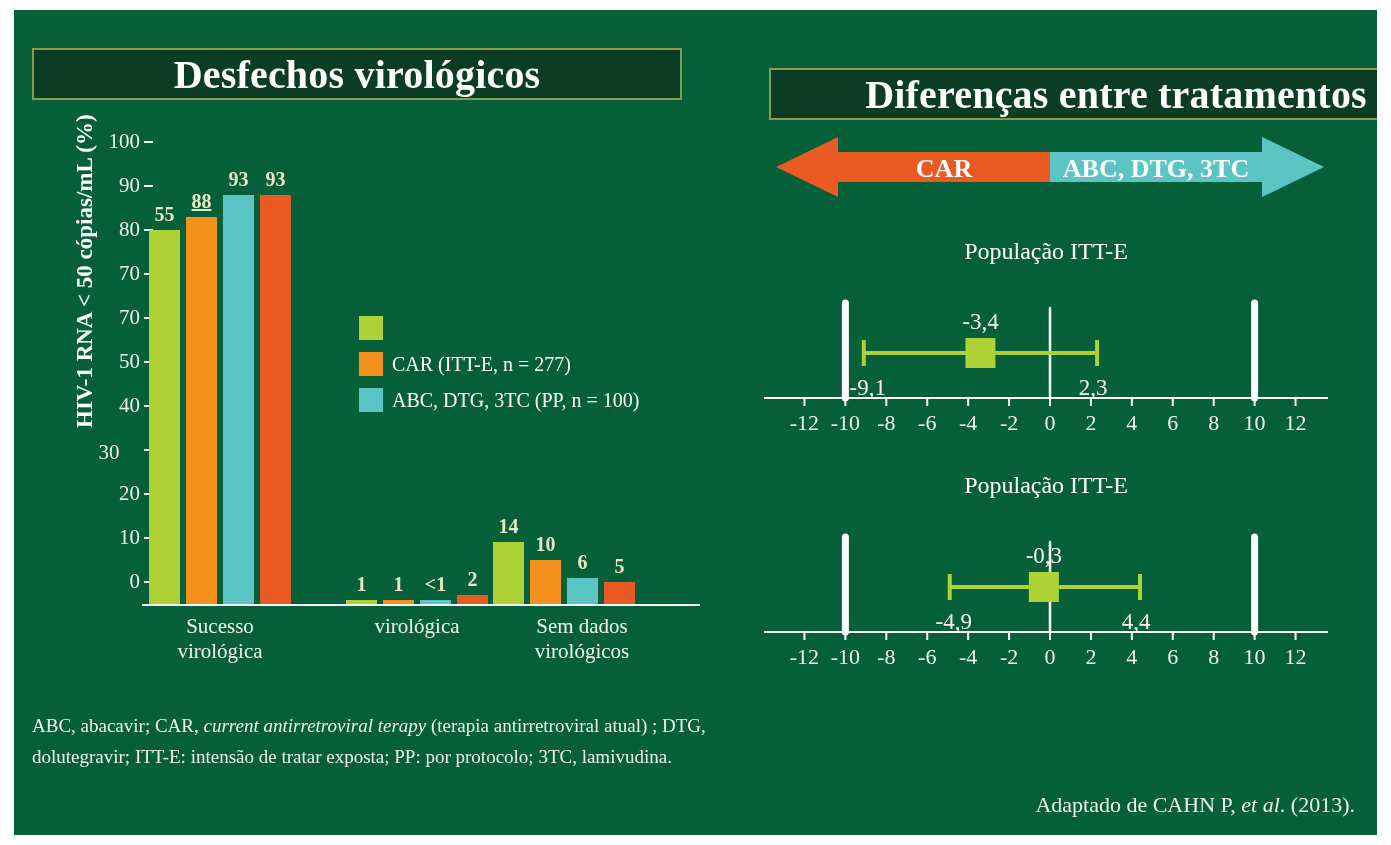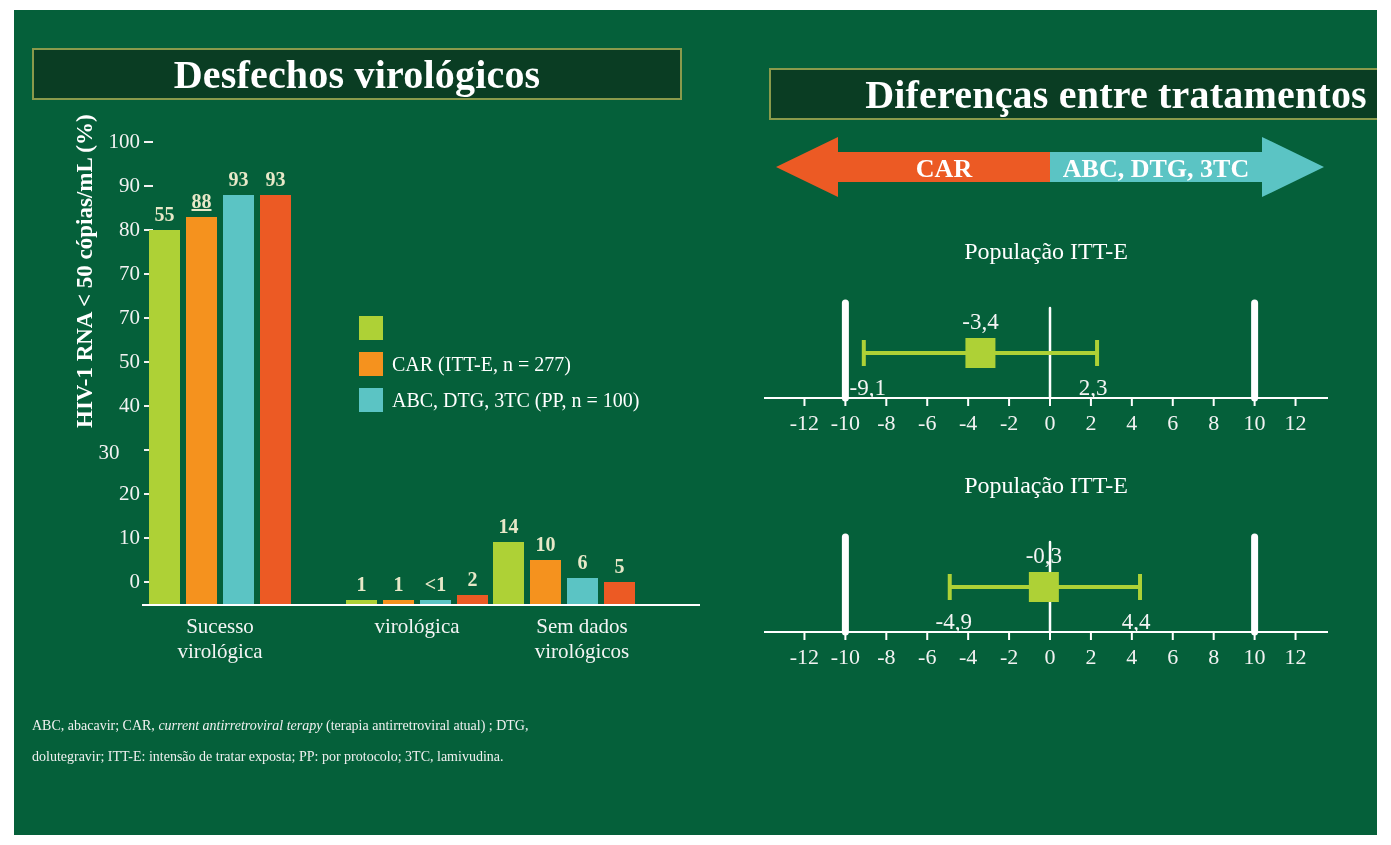--- a/index.html
+++ b/index.html
@@ -72,21 +72,21 @@
 
   .forest{position:absolute;width:580px;height:215px;}
   .ftitle{
     position:absolute;top:0;left:0;width:100%;text-align:center;
     color:#ffffff;font-size:24px;font-family:"Liberation Serif",serif;
   }
 
   
   #foot{
     position:absolute;left:18px;top:700px;width:1100px;
-    color:#f0f0f0;font-size:14px;line-height:31px;font-family:"Liberation Serif",serif;
+    color:#f0f0f0;font-size:19px;line-height:31px;font-family:"Liberation Serif",serif;
   }
   #foot i{font-style:italic;}
   #source{
     position:absolute;right:22px;top:782px;
     color:#f0f0f0;font-size:22px;font-family:"Liberation Serif",serif;
   }
   #source i{font-style:italic;}
 </style>
 </head>
 <body>
@@ -306,15 +306,16 @@
           <text x="197.73846153846154" y="122" text-anchor="middle" fill="#f4f4f4" font-family="Liberation Serif, serif" font-size="23">-4,9</text>
           <text x="380.0307692307692" y="122" text-anchor="middle" fill="#f4f4f4" font-family="Liberation Serif, serif" font-size="23">4,4</text>
         </svg>
     </div>
 
     <div id="foot">
       <div><span>ABC, abacavir; CAR, </span><i>current antirretroviral terapy</i><span> (terapia antirretroviral atual) ; DTG,</span></div>
       <div>dolutegravir; ITT-E: intensão de tratar exposta; PP: por protocolo; 3TC, lamivudina.</div>
     </div>
 
+    <div id="source"><span>Adaptado de CAHN P, </span><i>et al</i><span>. (2013).</span></div>
 
   </div>
 </div>
 
 </body></html>

